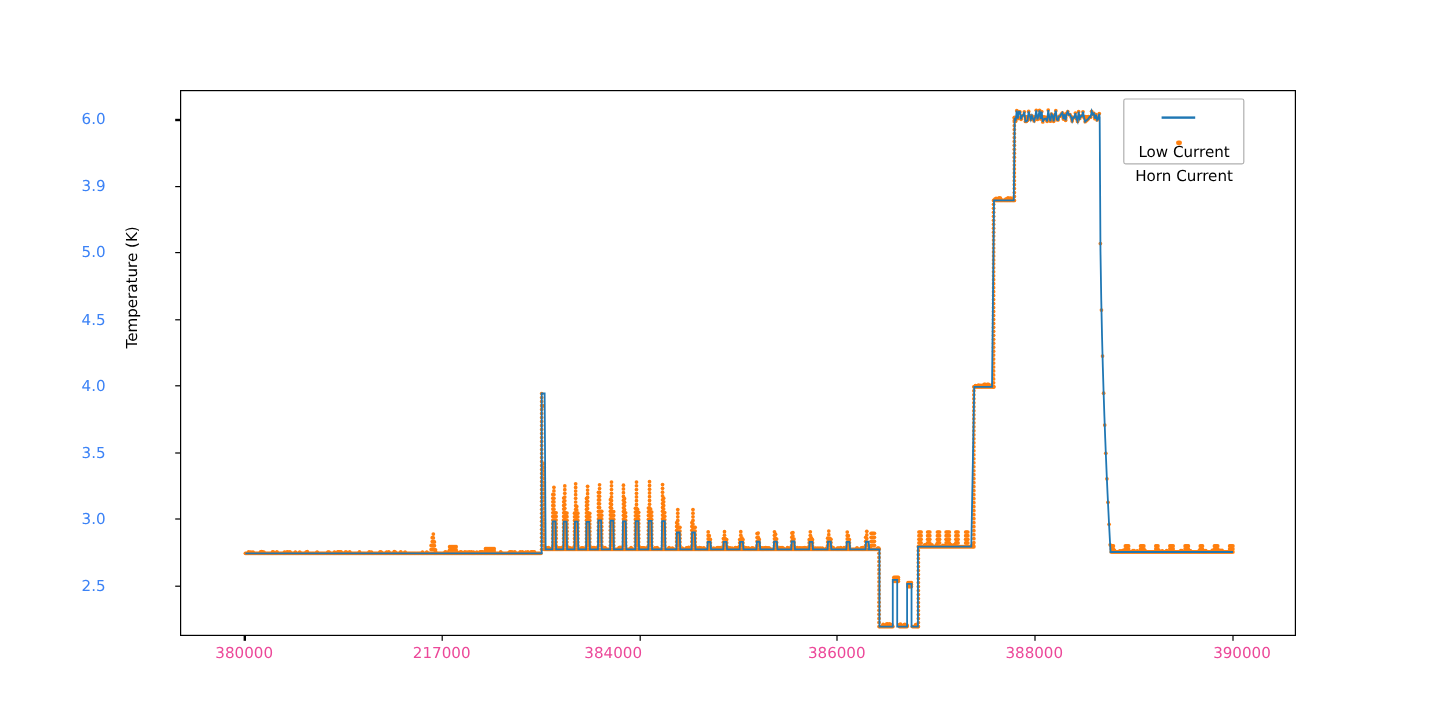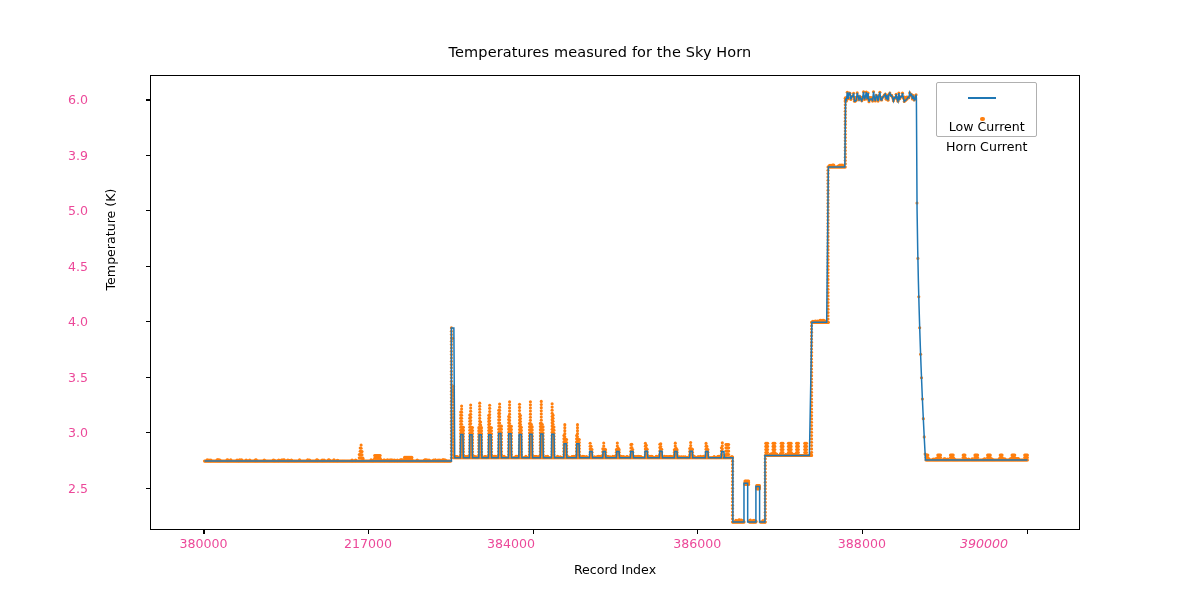--- a/index.html
+++ b/index.html
@@ -67,21 +67,21 @@
     text-align: center;
     font-size: 12.6px;
     color: #000000;
   }
   .ytick-label {
     position: absolute;
     right: 1112px;
     width: 60px;
     text-align: right;
     font-size: 12.6px;
-    color: #ec4899;
+    color: #3b82f6;
     transform: translateY(-50%);
   }
   .ytick-mark {
     position: absolute;
     left: 146px;
     width: 4px;
     height: 1.1px;
     background: #000000;
   }
   .xtick-label {
@@ -144,24 +144,22 @@
     font-size: 12.6px;
     color: #000000;
     white-space: nowrap;
   }
 </style>
 </head>
 <body>
 
 <div id="figure">
 
-  <div id="chart-title">Temperatures measured for the Sky Horn</div>
 
   <div id="ylabel">Temperature (K)</div>
-  <div id="xlabel">Record Index</div>
 
   <div id="ytick-labels">
       <div class="ytick-label" style="top: 487.829px;">2.5</div>
       <div class="ytick-mark" style="top: 487.829px;"></div>
       <div class="ytick-label" style="top: 432.341px;">3.0</div>
       <div class="ytick-mark" style="top: 432.341px;"></div>
       <div class="ytick-label" style="top: 376.854px;">3.5</div>
       <div class="ytick-mark" style="top: 376.854px;"></div>
       <div class="ytick-label" style="top: 321.366px;">4.0</div>
       <div class="ytick-mark" style="top: 321.366px;"></div>
@@ -178,21 +176,21 @@
       <div class="xtick-label" style="left: 203.496px;">380000</div>
       <div class="xtick-mark" style="left: 203.496px;"></div>
       <div class="xtick-label" style="left: 368.097px;">217000</div>
       <div class="xtick-mark" style="left: 368.097px;"></div>
       <div class="xtick-label" style="left: 511px;">384000</div>
       <div class="xtick-mark" style="left: 532.699px;"></div>
       <div class="xtick-label" style="left: 697.301px;">386000</div>
       <div class="xtick-mark" style="left: 697.301px;"></div>
       <div class="xtick-label" style="left: 861.903px;">388000</div>
       <div class="xtick-mark" style="left: 861.903px;"></div>
-      <div class="xtick-label" style="left: 984px; font-style: italic;">390000</div>
+      <div class="xtick-label" style="left: 1035px;">390000</div>
       <div class="xtick-mark" style="left: 1026.5px;"></div>
     </div>
 
   <div id="plot-area">
     <svg id="data-svg" viewBox="0 0 930 455" preserveAspectRatio="none">
       <g id="high-current-points">
           <circle cx="53.50" cy="385.09" r="1.55" fill="#ff7f0e"></circle>
           <circle cx="54.40" cy="385.09" r="1.55" fill="#ff7f0e"></circle>
           <circle cx="55.31" cy="385.09" r="1.55" fill="#ff7f0e"></circle>
           <circle cx="56.21" cy="385.09" r="1.55" fill="#ff7f0e"></circle>

